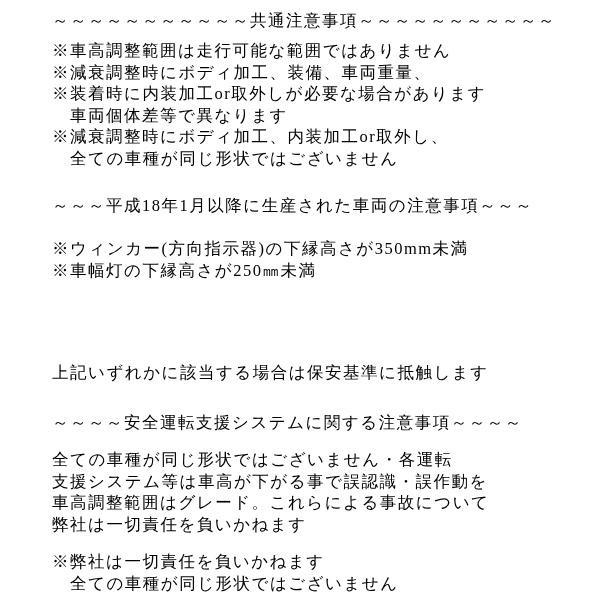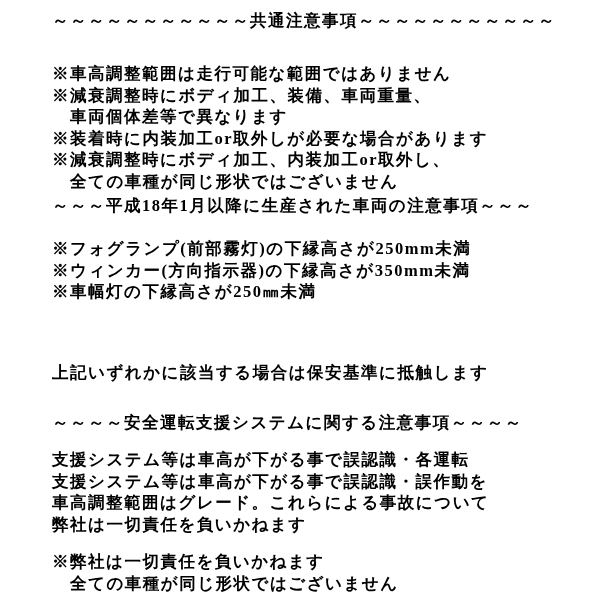--- a/index.html
+++ b/index.html
@@ -10,21 +10,20 @@
   .page {
     position: relative;
     width: 600px;
     height: 600px;
     background: #ffffff;
     color: #000000;
     font-family: "Liberation Serif", "DejaVu Serif", serif;
     font-size: 16.5px;
     letter-spacing: 1.5px;
     overflow: hidden;
-    font-weight: bold;
   }
   .block {
     position: absolute;
     left: 52px;
     right: 8px;
   }
   .line {
     line-height: 21.5px;
     white-space: nowrap;
   }
@@ -32,43 +31,42 @@
     padding-left: 18px;
   }
 </style>
 </head>
 <body>
 
 <div class="page">
 
   <div class="block" style="top:10px">～～～～～～～～～～～共通注意事項～～～～～～～～～～～</div>
 
-  <div class="block" style="top:63px">
+  <div class="block" style="top:40px">
     <div class="line">※車高調整範囲は走行可能な範囲ではありません</div>
     <div class="line">※減衰調整時にボディ加工、装備、車両重量、</div>
+    <div class="line">※装着時に内装加工or取外しが必要な場合があります</div>
     <div class="line indent">車両個体差等で異なります</div>
-    <div class="line">※装着時に内装加工or取外しが必要な場合があります</div>
     <div class="line">※減衰調整時にボディ加工、内装加工or取外し、</div>
     <div class="line indent">全ての車種が同じ形状ではございません</div>
   </div>
 
   <div class="block" style="top:195px">～～～平成18年1月以降に生産された車両の注意事項～～～</div>
 
   <div class="block" style="top:238px">
-    <div class="line">※フォグランプ(前部霧灯)の下縁高さが250mm未満</div>
     <div class="line">※ウィンカー(方向指示器)の下縁高さが350mm未満</div>
     <div class="line">※車幅灯の下縁高さが250㎜未満</div>
   </div>
 
   <div class="block" style="top:362px">上記いずれかに該当する場合は保安基準に抵触します</div>
 
   <div class="block" style="top:412px">～～～～安全運転支援システムに関する注意事項～～～～</div>
 
   <div class="block" style="top:449px">
-    <div class="line">支援システム等は車高が下がる事で誤認識・各運転</div>
+    <div class="line">全ての車種が同じ形状ではございません・各運転</div>
     <div class="line">支援システム等は車高が下がる事で誤認識・誤作動を</div>
     <div class="line">車高調整範囲はグレード。これらによる事故について</div>
     <div class="line">弊社は一切責任を負いかねます</div>
   </div>
 
   <div class="block" style="top:551px">
     <div class="line">※弊社は一切責任を負いかねます</div>
     <div class="line indent">全ての車種が同じ形状ではございません</div>
   </div>
 

